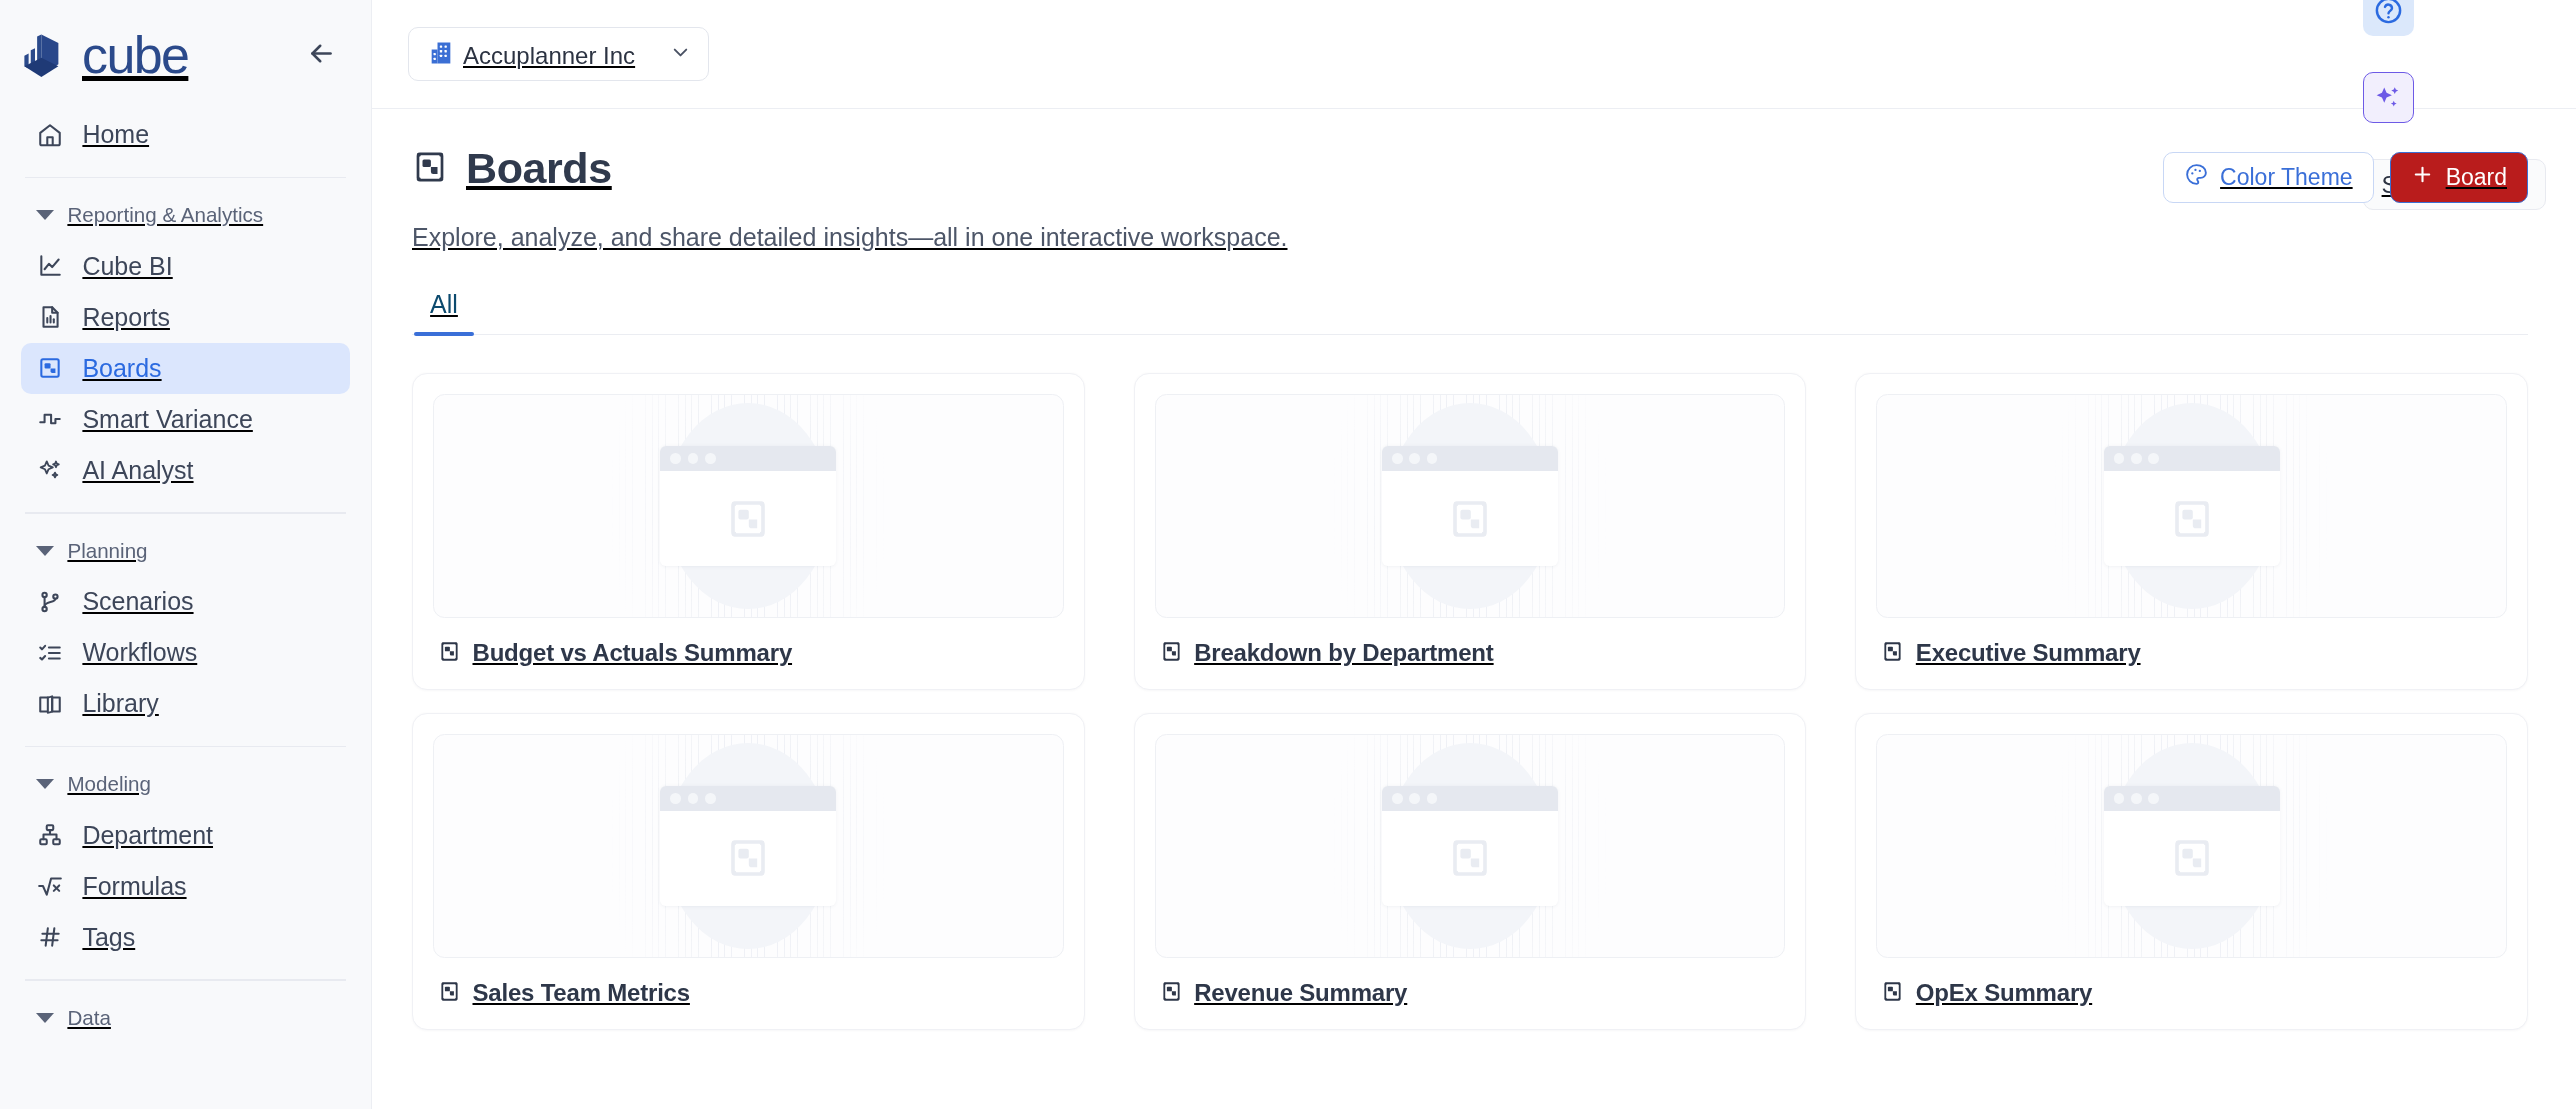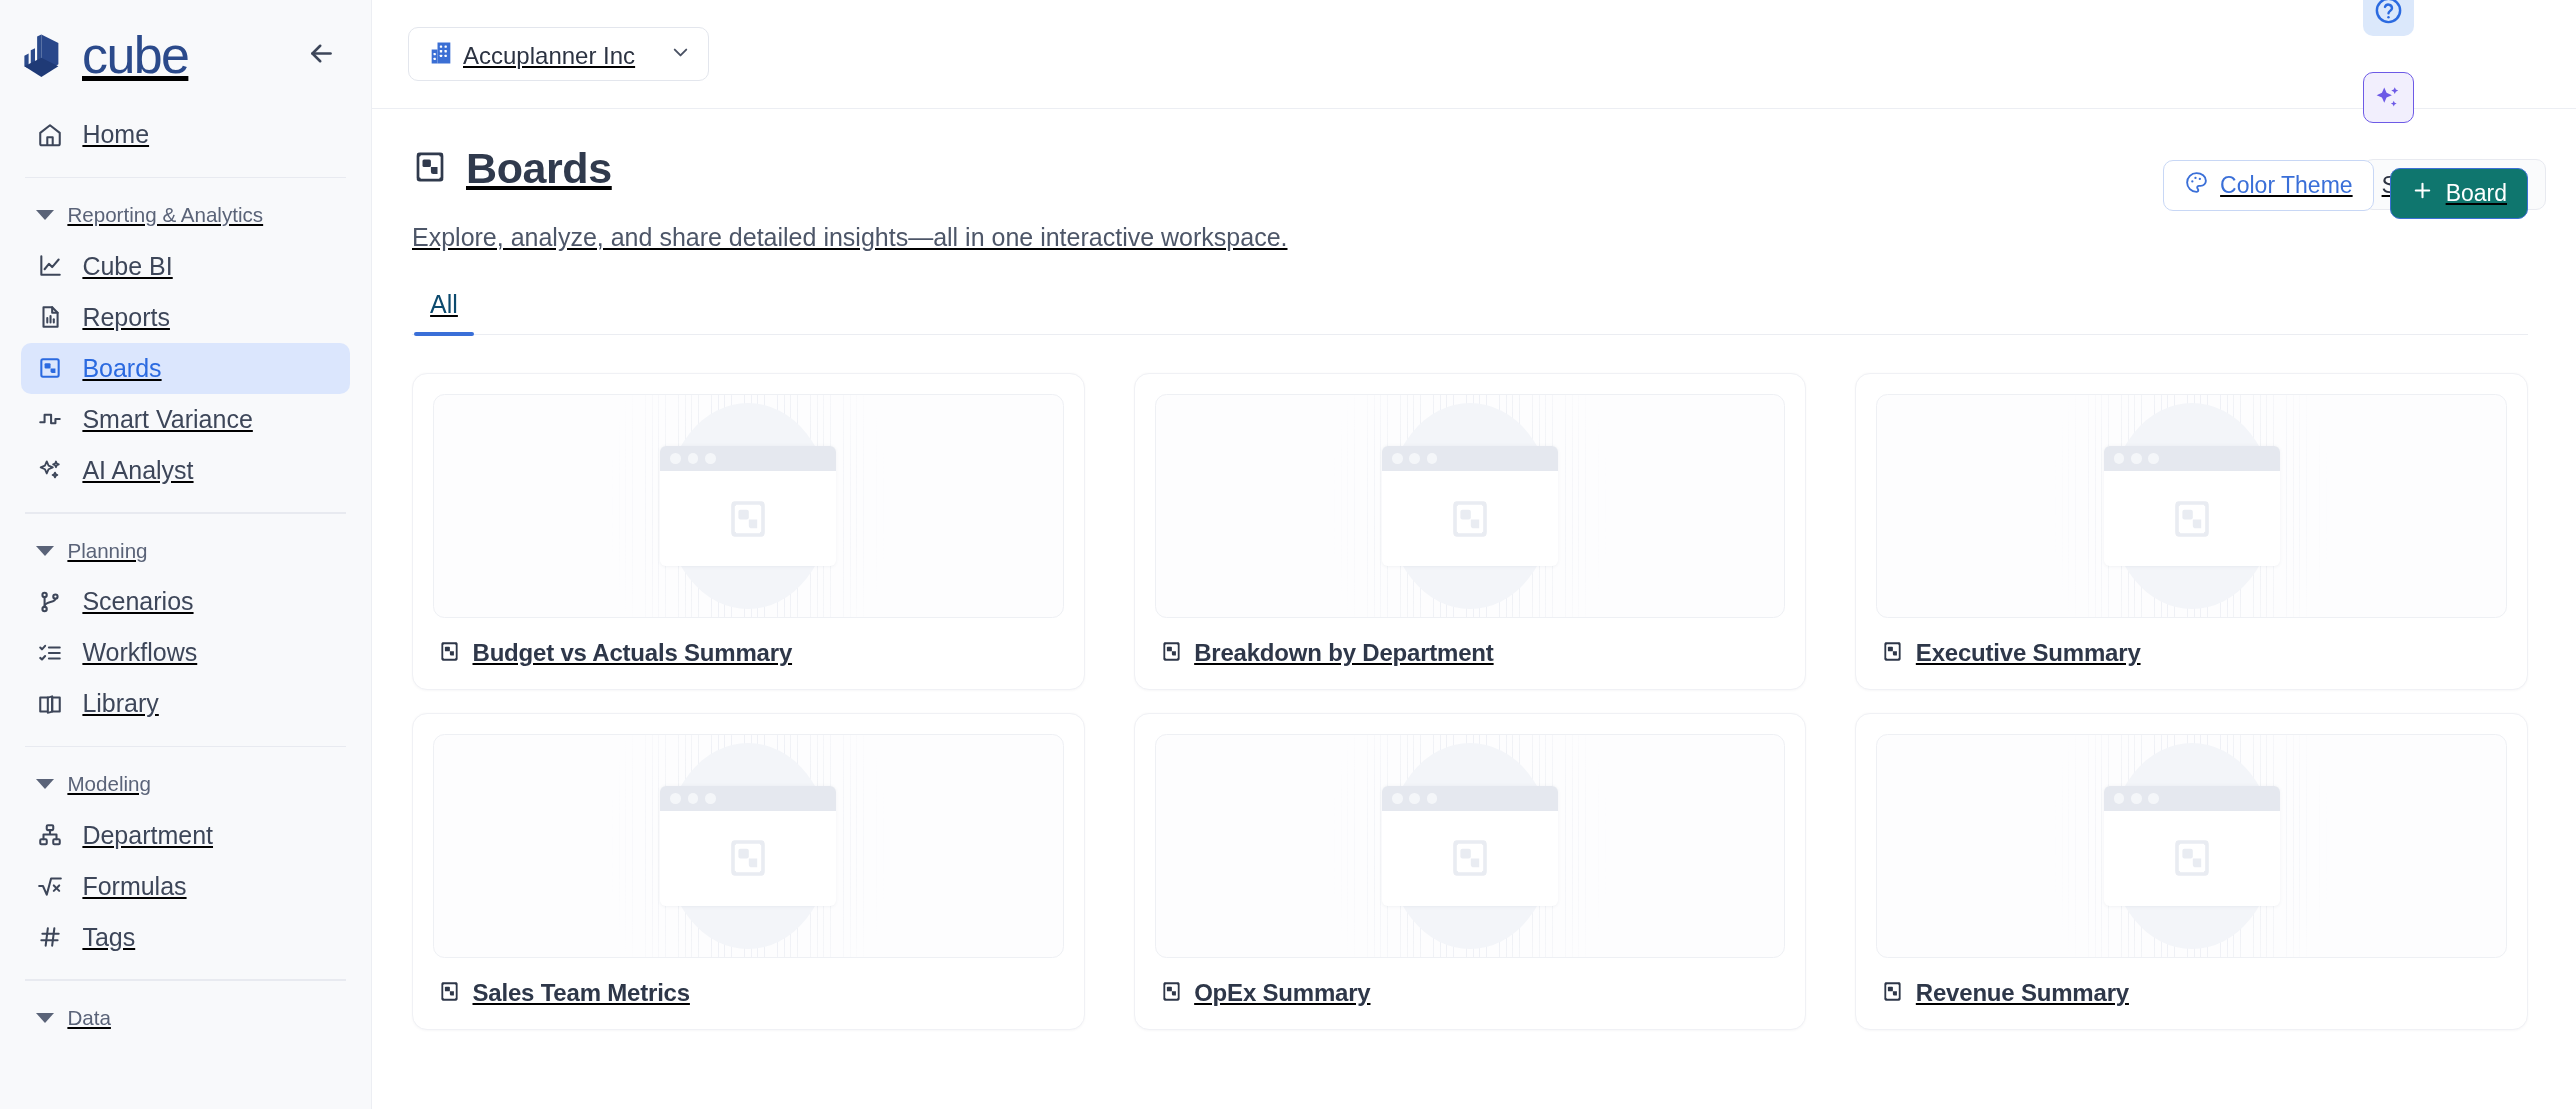--- a/index.html
+++ b/index.html
@@ -100,21 +100,21 @@
   .page-title { font-size: 43px; font-weight: 700; color: #303a4d; letter-spacing: -0.4px; }
   .subtitle { font-size: 25px; color: #4d5668; margin-top: 30px; }
 
   .head-actions { display: flex; align-items: center; gap: 16.5px; padding-top: 8.2px; }
   .btn {
     display: flex; align-items: center; gap: 11.5px;
     height: 51px; padding: 0 20px; border-radius: 10px;
     font-size: 23px; cursor: pointer; white-space: nowrap;
   }
   .btn-outline { border: 1.6px solid #c8d7f5; color: #3a6fd8; background: #fff; }
-  .btn-primary { background: #0f766e; color: #fff; border: 1.6px solid #3b6fd4; margin-top: 16px; }
+  .btn-primary { background: #b91c1c; color: #fff; border: 1.6px solid #3b6fd4; }
 
   .tabs { margin-top: 38px; padding-left: 1.6px; border-bottom: 1.6px solid #ebedf2; display: flex; }
   .tab {
     font-size: 25px; color: #0c4a6e; padding: 0 16.5px 15px 16.5px;
     cursor: pointer; position: relative;
   }
   .tab.active::after {
     content: ""; position: absolute; left: 0; right: 0; bottom: -1.6px;
     height: 4.1px; background: #3a6fd8; border-radius: 2.5px;
   }
@@ -654,21 +654,21 @@
               <svg width="23" height="23" viewBox="0 0 24 24" fill="none" stroke="#2e3749" stroke-width="1.9" stroke-linejoin="round">
                 <rect x="4.5" y="3.4" width="15" height="17.2" rx="1.3"></rect>
                 <rect x="7.2" y="7" width="5.2" height="4.8" rx="0.9" fill="#2e3749" stroke="none"></rect>
                 <path d="M12.4 11.8h4.2v4.4h-2.8a1.4 1.4 0 0 1-1.4-1.4v-3z" fill="#2e3749" stroke="none"></path>
                 <circle cx="5" cy="3.9" r="1.2" fill="#2e3749" stroke="none"></circle>
                 <circle cx="19" cy="3.9" r="1.2" fill="#2e3749" stroke="none"></circle>
                 <circle cx="5" cy="20.1" r="1.2" fill="#2e3749" stroke="none"></circle>
                 <circle cx="19" cy="20.1" r="1.2" fill="#2e3749" stroke="none"></circle>
               </svg>
             </span>
-            <span class="card-title">OpEx Summary</span>
+            <span class="card-title">Revenue Summary</span>
           </div>
         </div>
 
         <div class="board-card">
           <div class="thumb">
             <div class="thumb-stripes"></div>
             <div class="thumb-blob"></div>
             <div class="mini-window">
               <div class="mini-bar">
                   <i class="mini-dot"></i>
@@ -693,21 +693,21 @@
               <svg width="23" height="23" viewBox="0 0 24 24" fill="none" stroke="#2e3749" stroke-width="1.9" stroke-linejoin="round">
                 <rect x="4.5" y="3.4" width="15" height="17.2" rx="1.3"></rect>
                 <rect x="7.2" y="7" width="5.2" height="4.8" rx="0.9" fill="#2e3749" stroke="none"></rect>
                 <path d="M12.4 11.8h4.2v4.4h-2.8a1.4 1.4 0 0 1-1.4-1.4v-3z" fill="#2e3749" stroke="none"></path>
                 <circle cx="5" cy="3.9" r="1.2" fill="#2e3749" stroke="none"></circle>
                 <circle cx="19" cy="3.9" r="1.2" fill="#2e3749" stroke="none"></circle>
                 <circle cx="5" cy="20.1" r="1.2" fill="#2e3749" stroke="none"></circle>
                 <circle cx="19" cy="20.1" r="1.2" fill="#2e3749" stroke="none"></circle>
               </svg>
             </span>
-            <span class="card-title">Revenue Summary</span>
+            <span class="card-title">OpEx Summary</span>
           </div>
         </div>
 
       </div>
     </div>
   </main>
 </div>
 
 
 </body></html>

